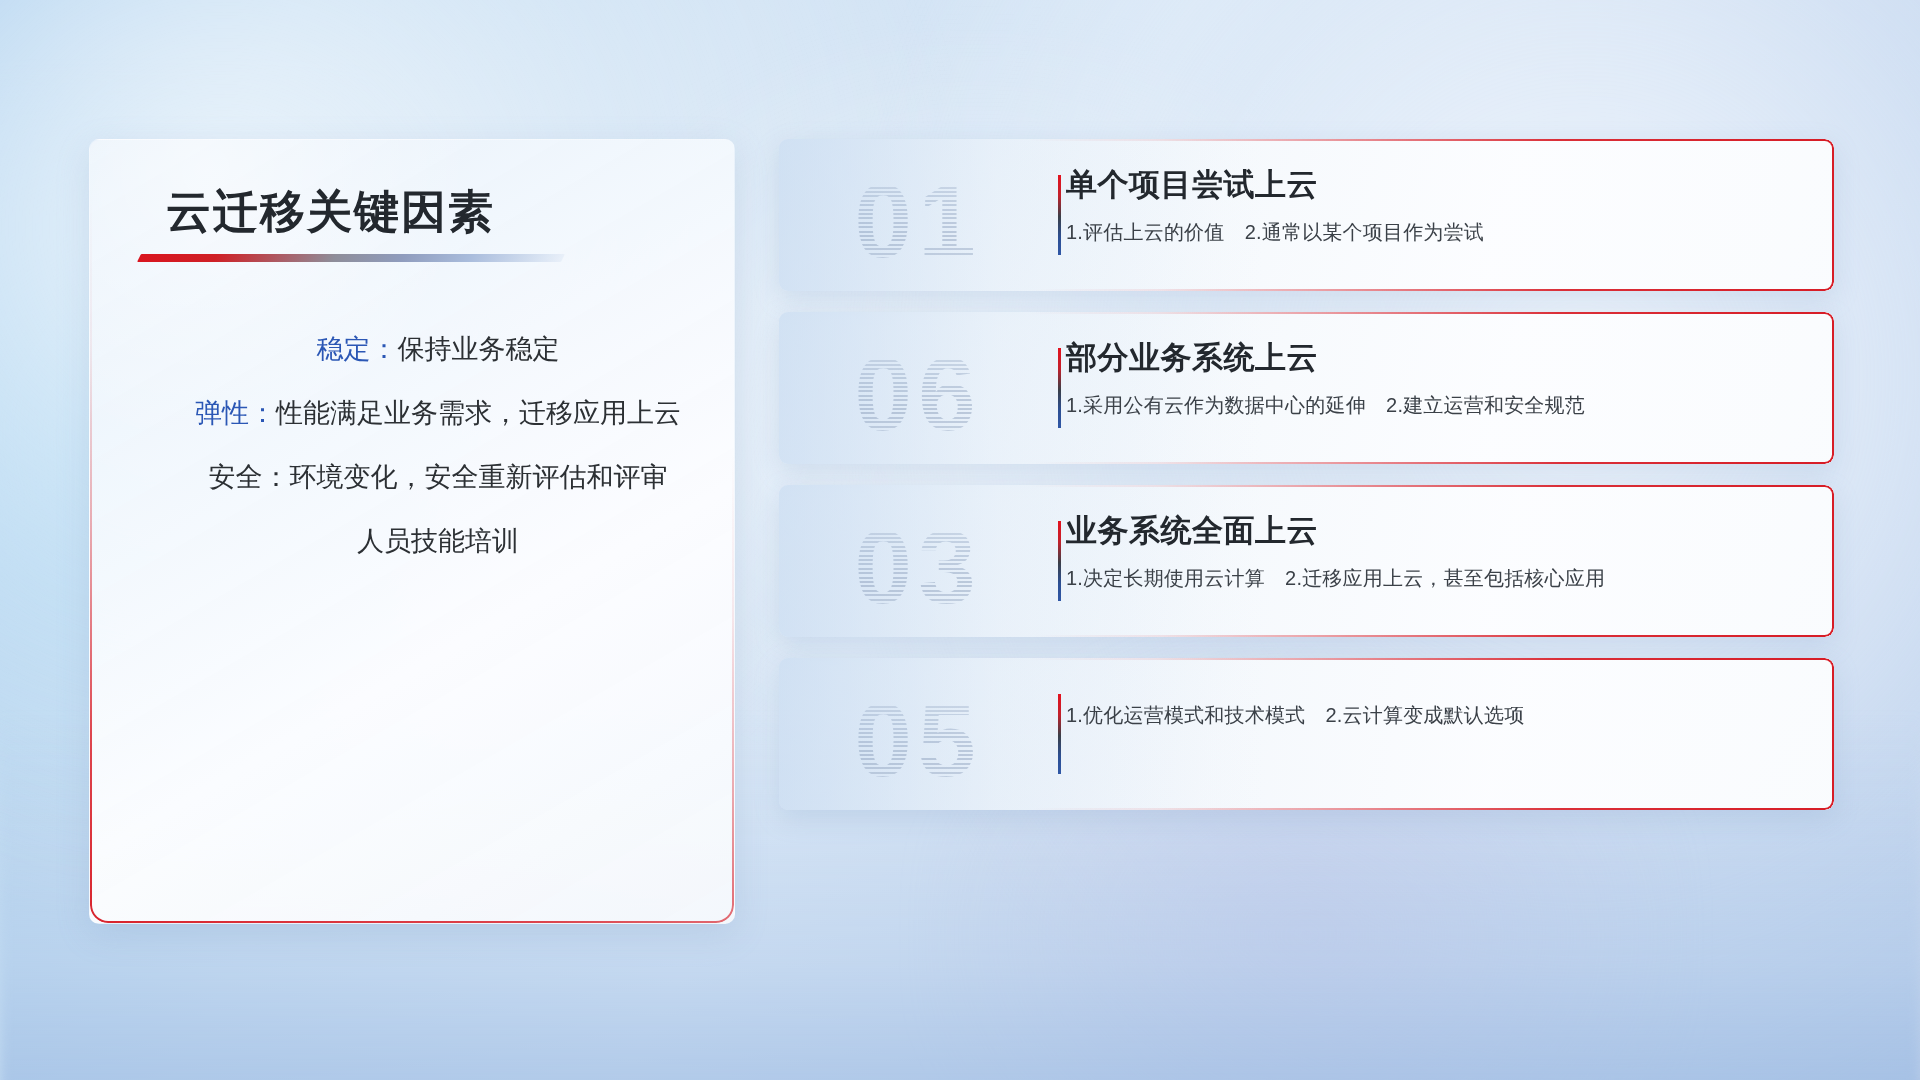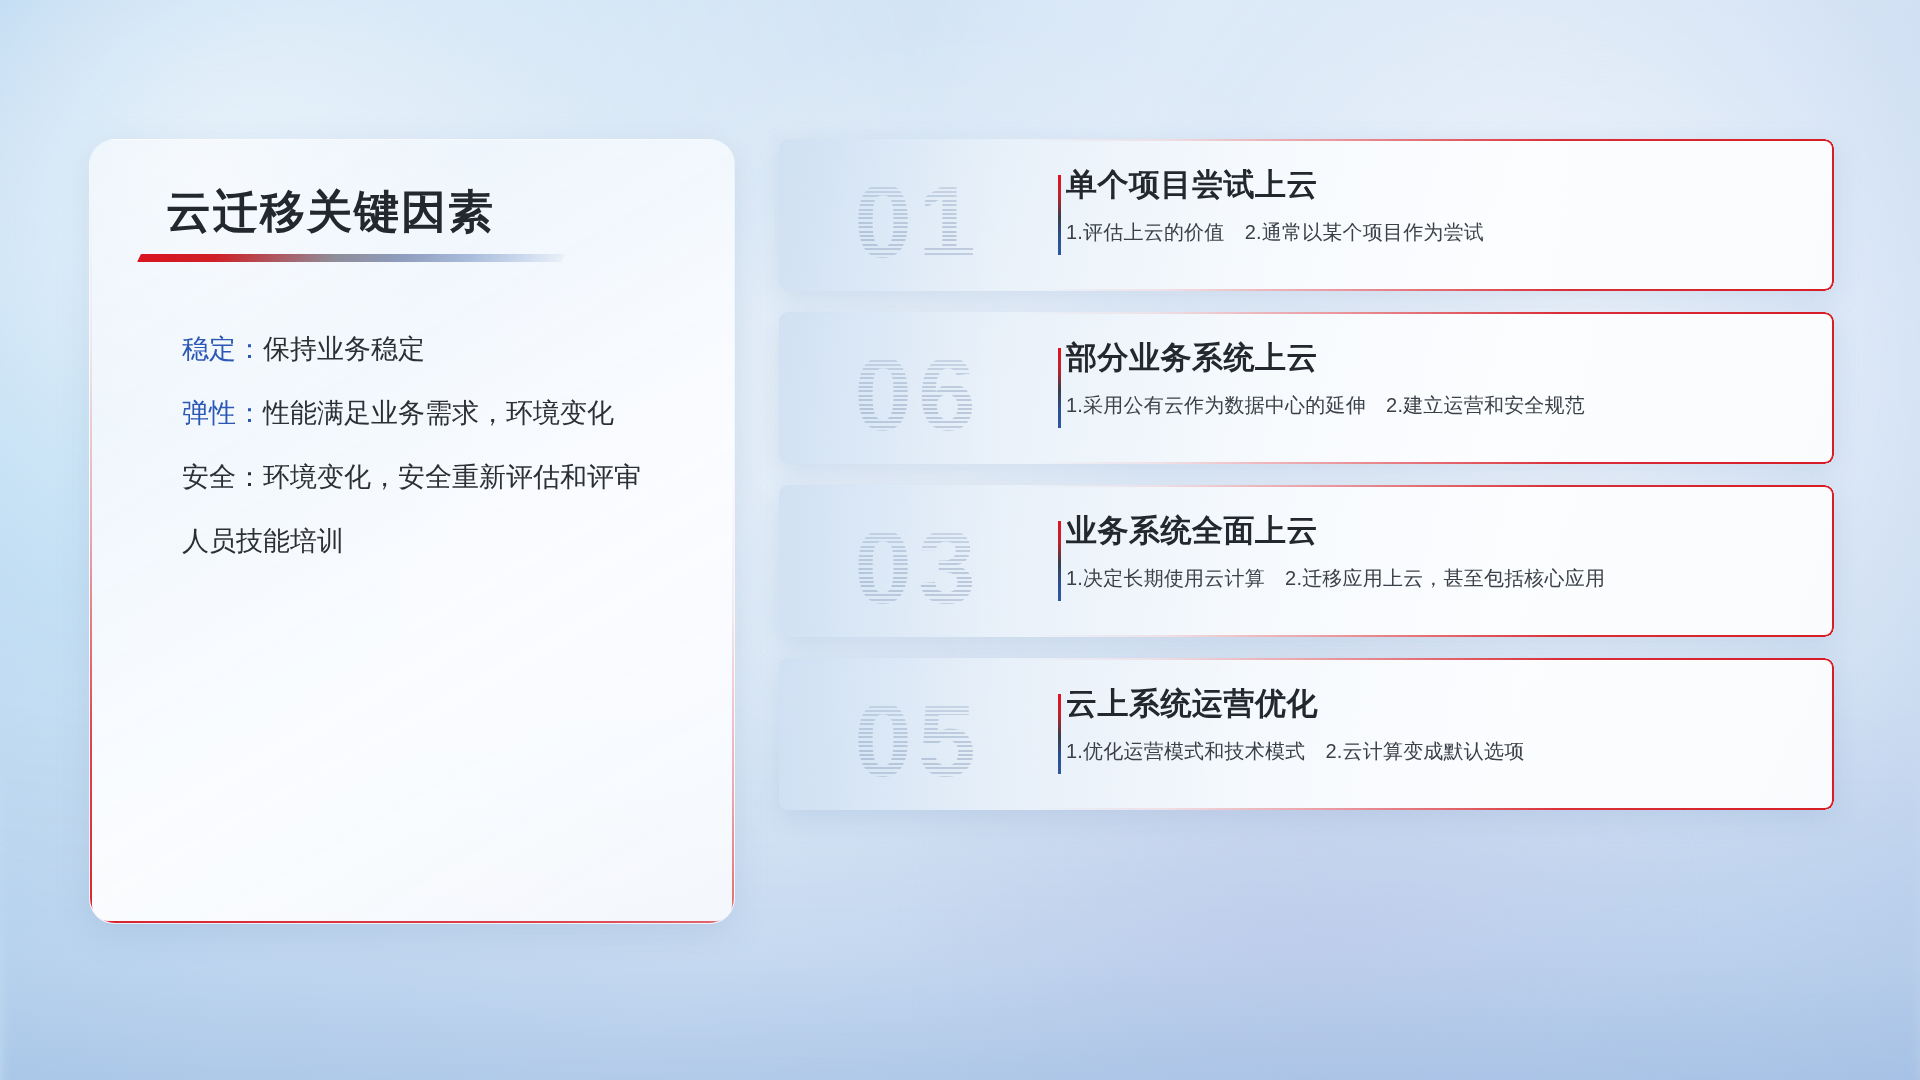--- a/index.html
+++ b/index.html
@@ -47,25 +47,26 @@
     background:radial-gradient(ellipse at 50% 50%,rgba(255,255,255,.55) 0%,rgba(255,255,255,.12) 50%,rgba(255,255,255,0) 74%);
     filter:blur(12px);
   }
 
   
   #stage{ position:absolute; inset:0; }
 
   
   #left-card{
     position:absolute; left:89px; top:139px; width:646px; height:785px;
-    border-radius:26px;
+    border-radius:10px;
     background:linear-gradient(150deg,rgba(233,242,251,.92) 0%,rgba(243,248,253,.95) 30%,rgba(252,253,255,.97) 62%,rgba(246,249,253,.95) 100%);
     border:1.6px solid rgba(228,30,42,.0);
     box-shadow:0 10px 34px rgba(120,150,190,.20);
     overflow:hidden;
+    text-align:center;
   }
   #left-card::before{
     
     content:"";
     position:absolute; inset:0; border-radius:18px;
     padding:1.7px;
     background:
       linear-gradient(22deg,
         rgba(214,24,34,.95) 0%,
         rgba(214,24,34,.80) 18%,
@@ -186,21 +187,21 @@
 </div>
 
 <div id="stage">
 
   <section id="left-card">
     <div class="card-sheen"></div>
     <h1 id="panel-title">云迁移关键因素</h1>
     <div id="title-rule"></div>
     <div id="factor-list">
         <div class="factor-row"><span class="factor-key accent">稳定：</span><span class="factor-value">保持业务稳定</span></div>
-        <div class="factor-row"><span class="factor-key accent">弹性：</span><span class="factor-value">性能满足业务需求，环境变化</span></div>
+        <div class="factor-row"><span class="factor-key accent">弹性：</span><span class="factor-value">性能满足业务需求，迁移应用上云</span></div>
         <div class="factor-row"><span class="factor-key">安全：</span><span class="factor-value">环境变化，安全重新评估和评审</span></div>
         <div class="factor-row"><span class="factor-key"></span><span class="factor-value">人员技能培训</span></div>
       </div>
   </section>
 
   <div id="steps">
       <article class="step-card" style="top: 139px;">
         <div class="step-num">
           <span>01</span>
         </div>
@@ -229,19 +230,18 @@
           <div class="step-title">业务系统全面上云</div>
           <div class="step-sub">1.决定长期使用云计算　2.迁移应用上云，甚至包括核心应用</div>
         </div>
       </article>
       <article class="step-card" style="top: 658px;">
         <div class="step-num">
           <span>05</span>
         </div>
         <div class="step-bar"></div>
         <div class="step-text">
-          <div class="step-title">云上系统运营优化</div>
           <div class="step-sub">1.优化运营模式和技术模式　2.云计算变成默认选项</div>
         </div>
       </article>
     </div>
 
 </div>
 
 </body></html>

